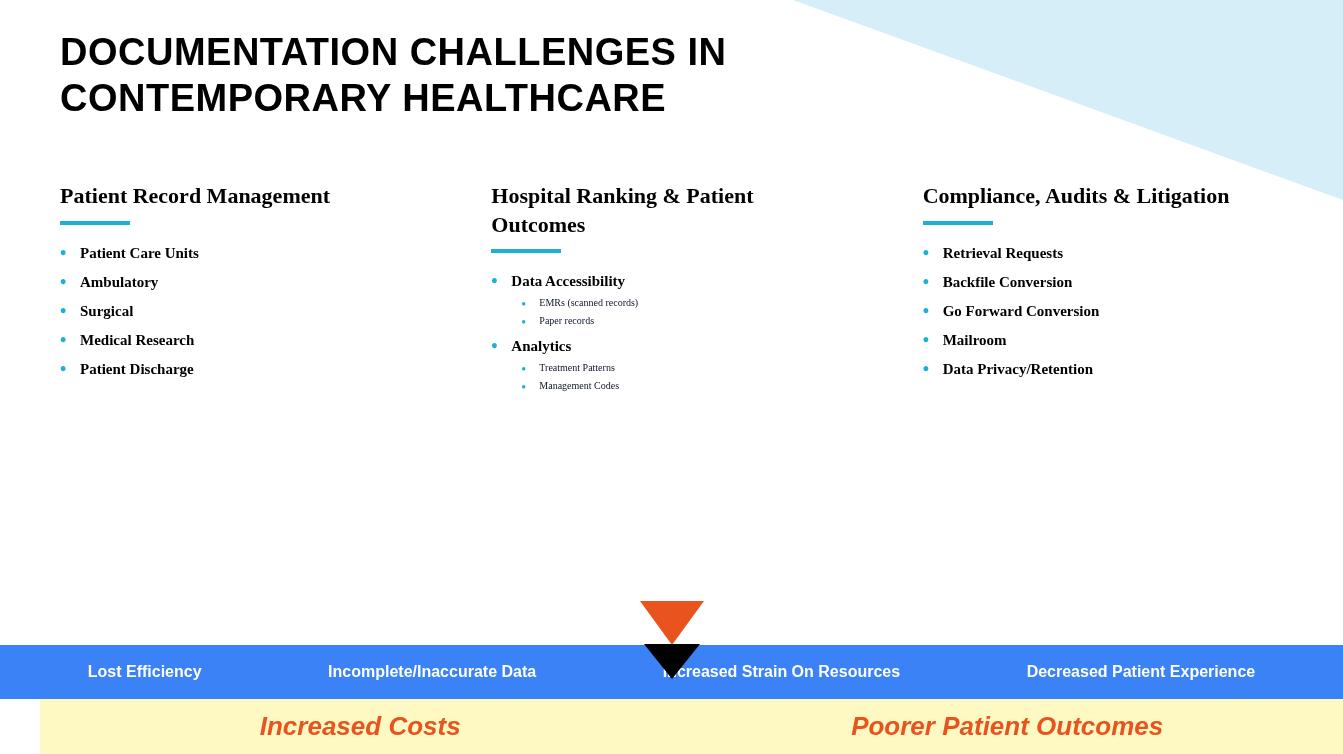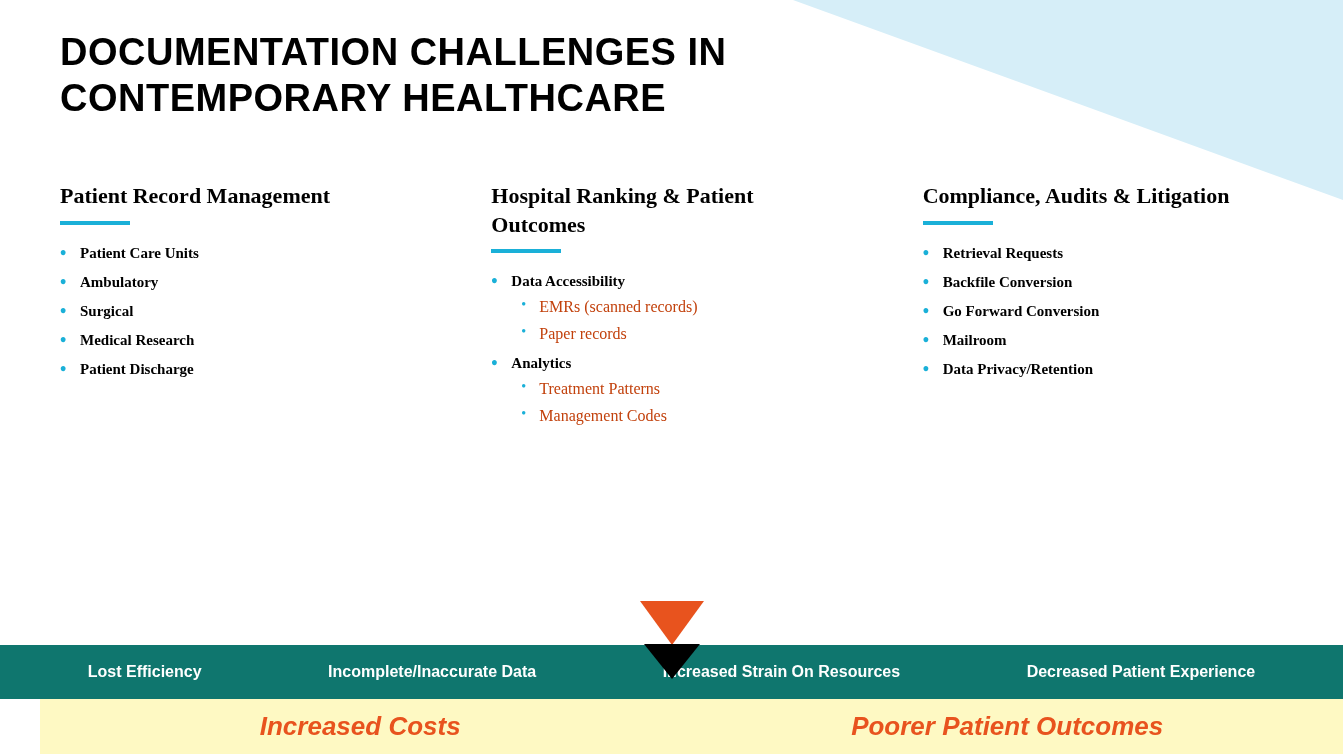--- a/index.html
+++ b/index.html
@@ -101,38 +101,38 @@
 
     .sub-list {
       list-style: none;
       padding: 4px 0 0 10px;
     }
 
     .sub-list li {
       position: relative;
       padding-left: 18px;
       margin-bottom: 4px;
-      font-size: 16px;
+      font-size: 10px;
       font-weight: 400;
-      color: #c2410c;
+      color: #0f172a;
       line-height: 1.4;
     }
 
     .sub-list li::before {
       content: '•';
       position: absolute;
       left: 0;
       color: #1ab0d8;
       font-size: 14px;
       line-height: 1.3;
     }
 
     
     .orange-banner {
-      background: #0f766e;
+      background: #3b82f6;
       width: 100%;
       padding: 18px 40px;
       display: flex;
       justify-content: space-around;
       align-items: center;
       position: relative;
       flex-shrink: 0;
     }
 
     .orange-banner-item {

